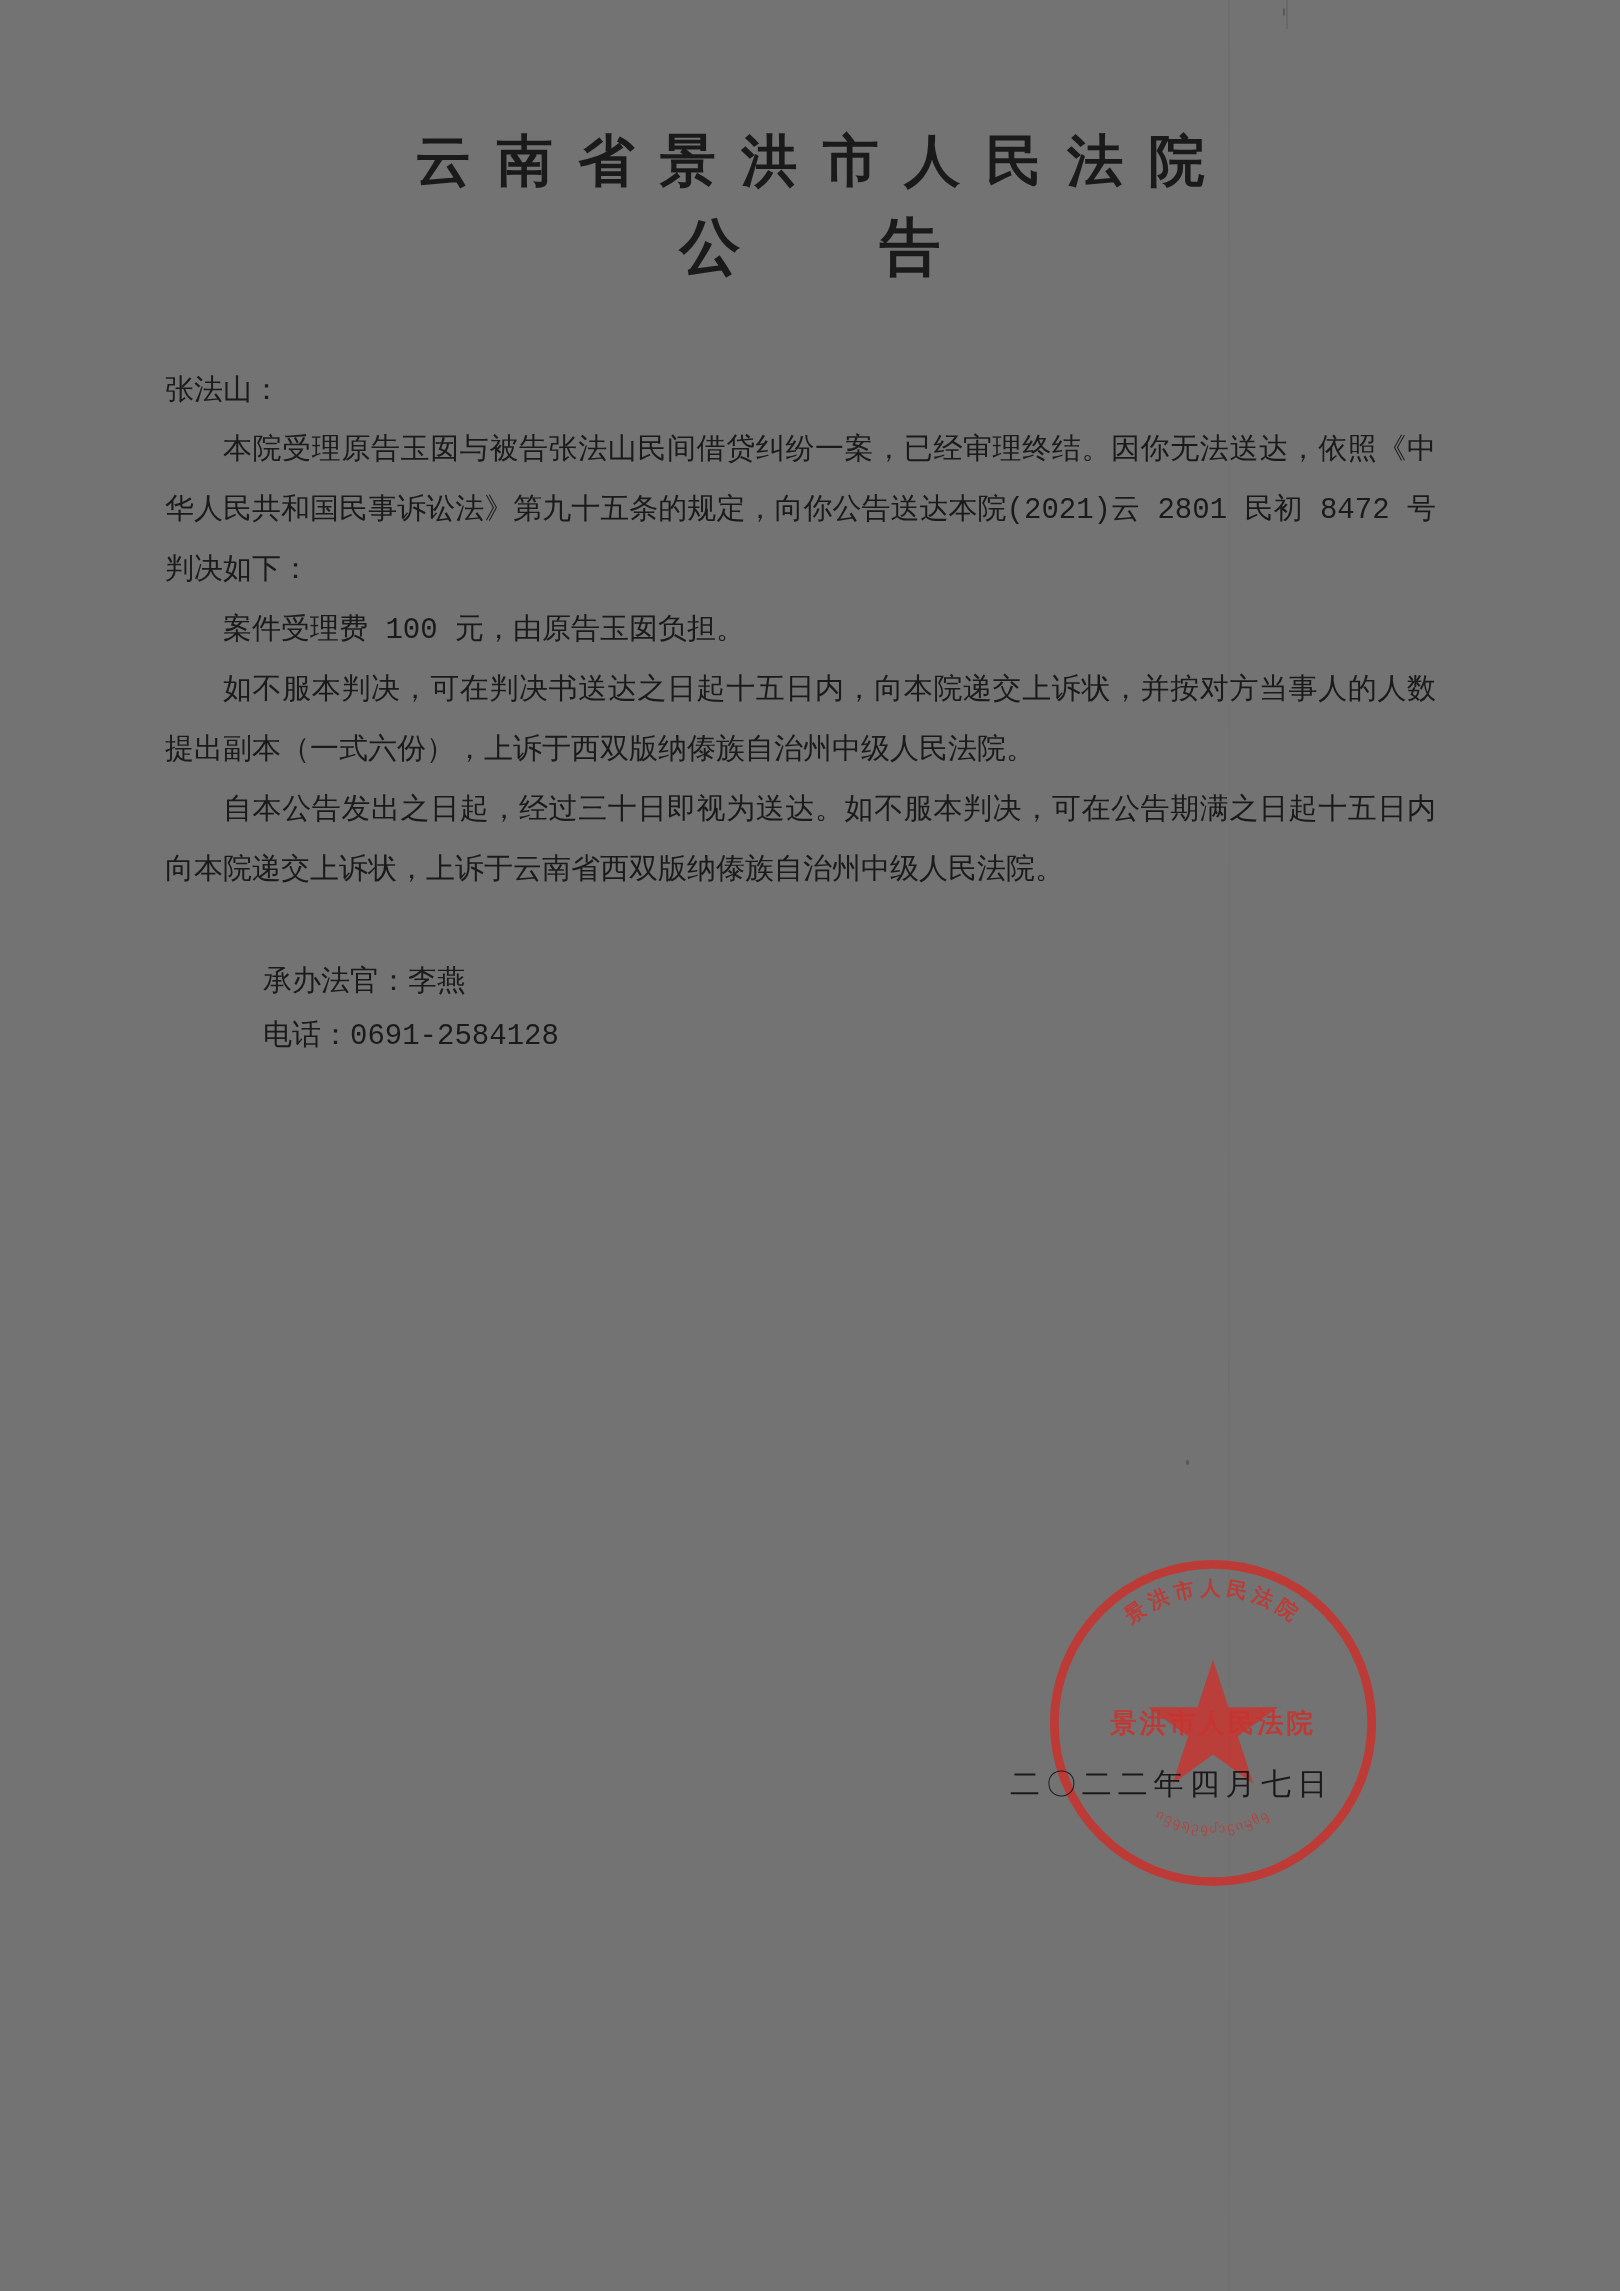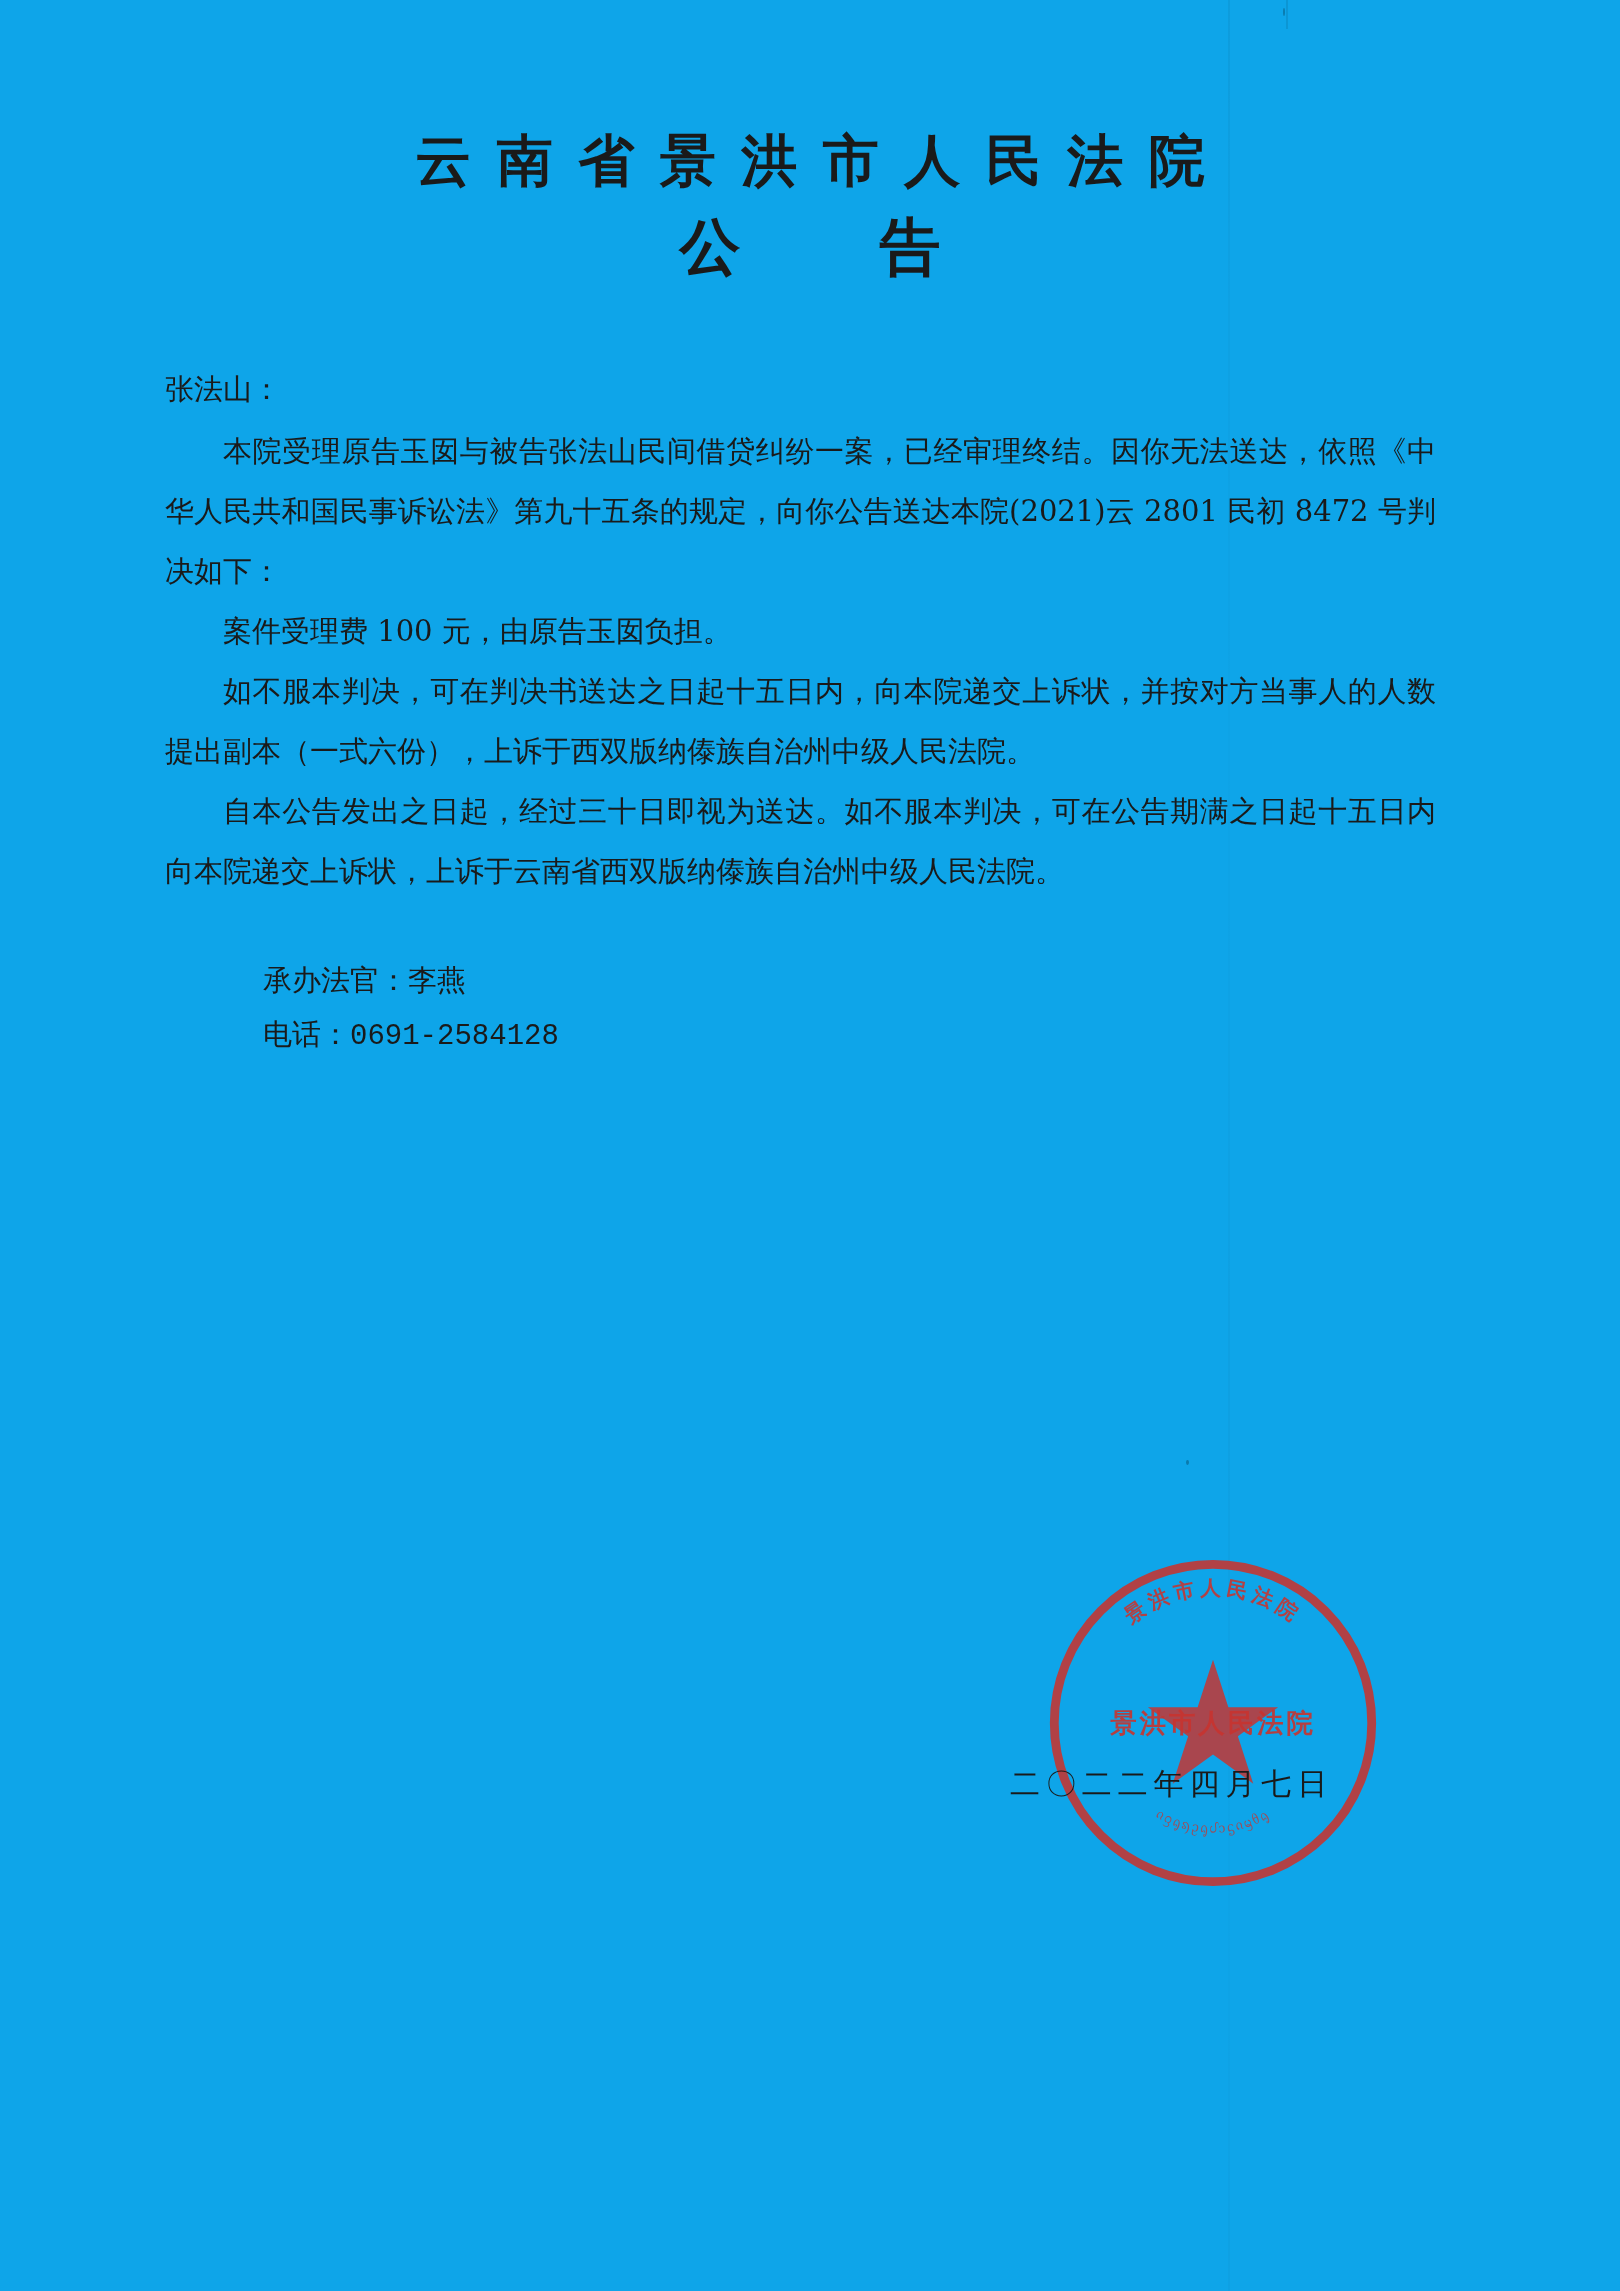--- a/index.html
+++ b/index.html
@@ -13,21 +13,21 @@
     position: relative;
     overflow: hidden;
     font-family: "DejaVu Serif", "Liberation Serif", serif;
     color: #1a1a1a;
   }
 
   
   .page {
     position: absolute;
     inset: 0;
-    background: #0ea5e9;
+    background: #737373;
   }
 
   
   .crease {
     position: absolute;
     top: 0;
     bottom: 0;
     left: 1228px;
     width: 2px;
     background: linear-gradient(to bottom,
@@ -85,20 +85,21 @@
     line-height: 2.07;
     text-align: justify;
     text-justify: inter-ideograph;
   }
   .addressee {
     margin: 0 0 2px 0;
   }
   .para {
     margin: 0;
     text-indent: 2em;
+    font-family: Liberation Mono, monospace;
   }
 
   .sign-block {
     margin-top: 55px;
     padding-left: 263px;
     font-size: 29px;
     line-height: 1.85;
   }
   .sign-line { margin: 0; font-family: Liberation Mono, monospace; }
 

